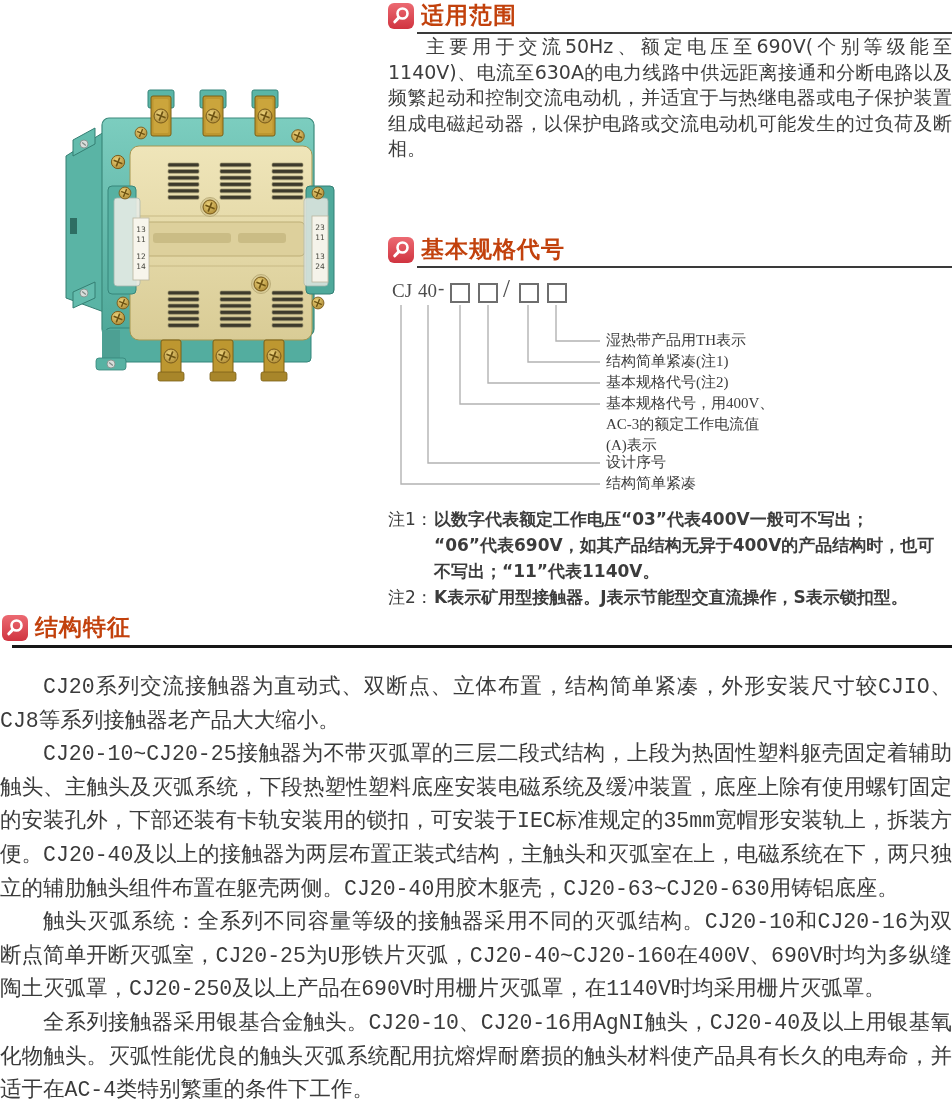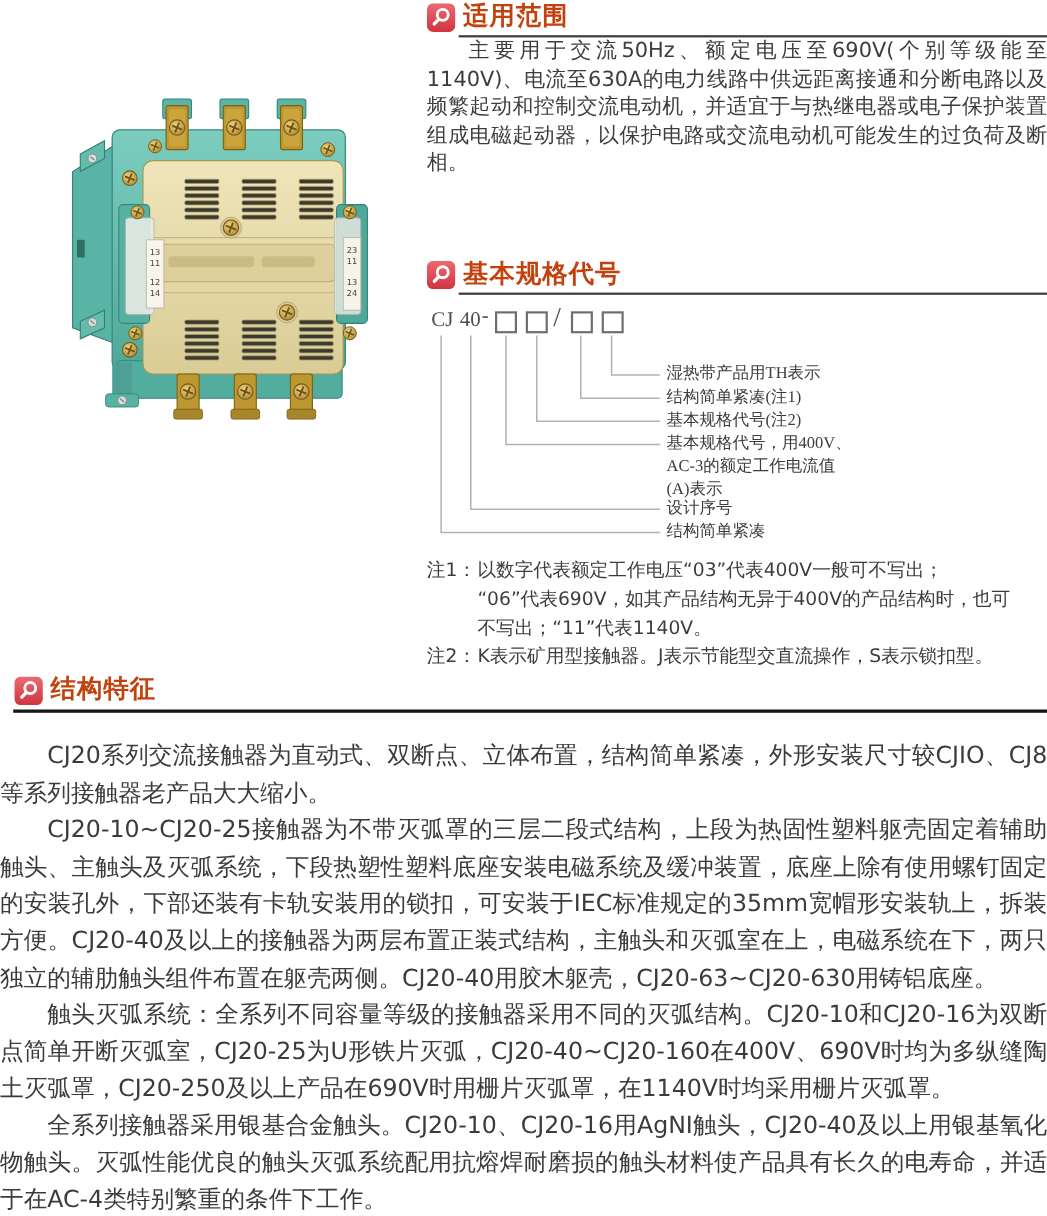--- a/index.html
+++ b/index.html
@@ -36,29 +36,29 @@
     border:2px solid #6e6e6e;background:#fff;
   }
   .connector{position:absolute;left:0;top:0;}
   .mlabel{
     position:absolute;left:218px;font-size:15px;color:#3c3c3c;
     line-height:21px;white-space:pre-line;
   }
   .notes{margin-top:14px;}
   .note{display:flex;font-size:17px;line-height:26px;color:#3c3c3c;}
   .note-tag{flex:0 0 46px;}
-  .note-text{flex:1;white-space:pre-line;}
+  .note-text{flex:1;white-space:pre-line;font-weight:bold;}
   
   .structure{position:absolute;left:0;top:614px;width:952px;}
-  .structure .sec-head{padding-left:13px;}
+  .structure .sec-head{padding-left:2px;}
   .structure .sec-line{height:3px;background:#171717;margin-left:12px;margin-top:4px;}
   .structure-body{margin-top:23px;}
   .structure-body p{
     margin:0;font-size:21.5px;line-height:33.6px;color:#3b3b3b;
-    text-align:justify;text-indent:2em;word-break:break-word;
+    text-align:justify;text-indent:2em;word-break:break-word;font-family:Liberation Mono, monospace;
   }
   
   .photo{position:absolute;left:46px;top:60px;width:335px;height:340px;}
 </style>
 </head>
 <body>
 
 <div class="photo">
 <svg width="335" height="340" viewBox="0 0 335 340">
   <defs>

